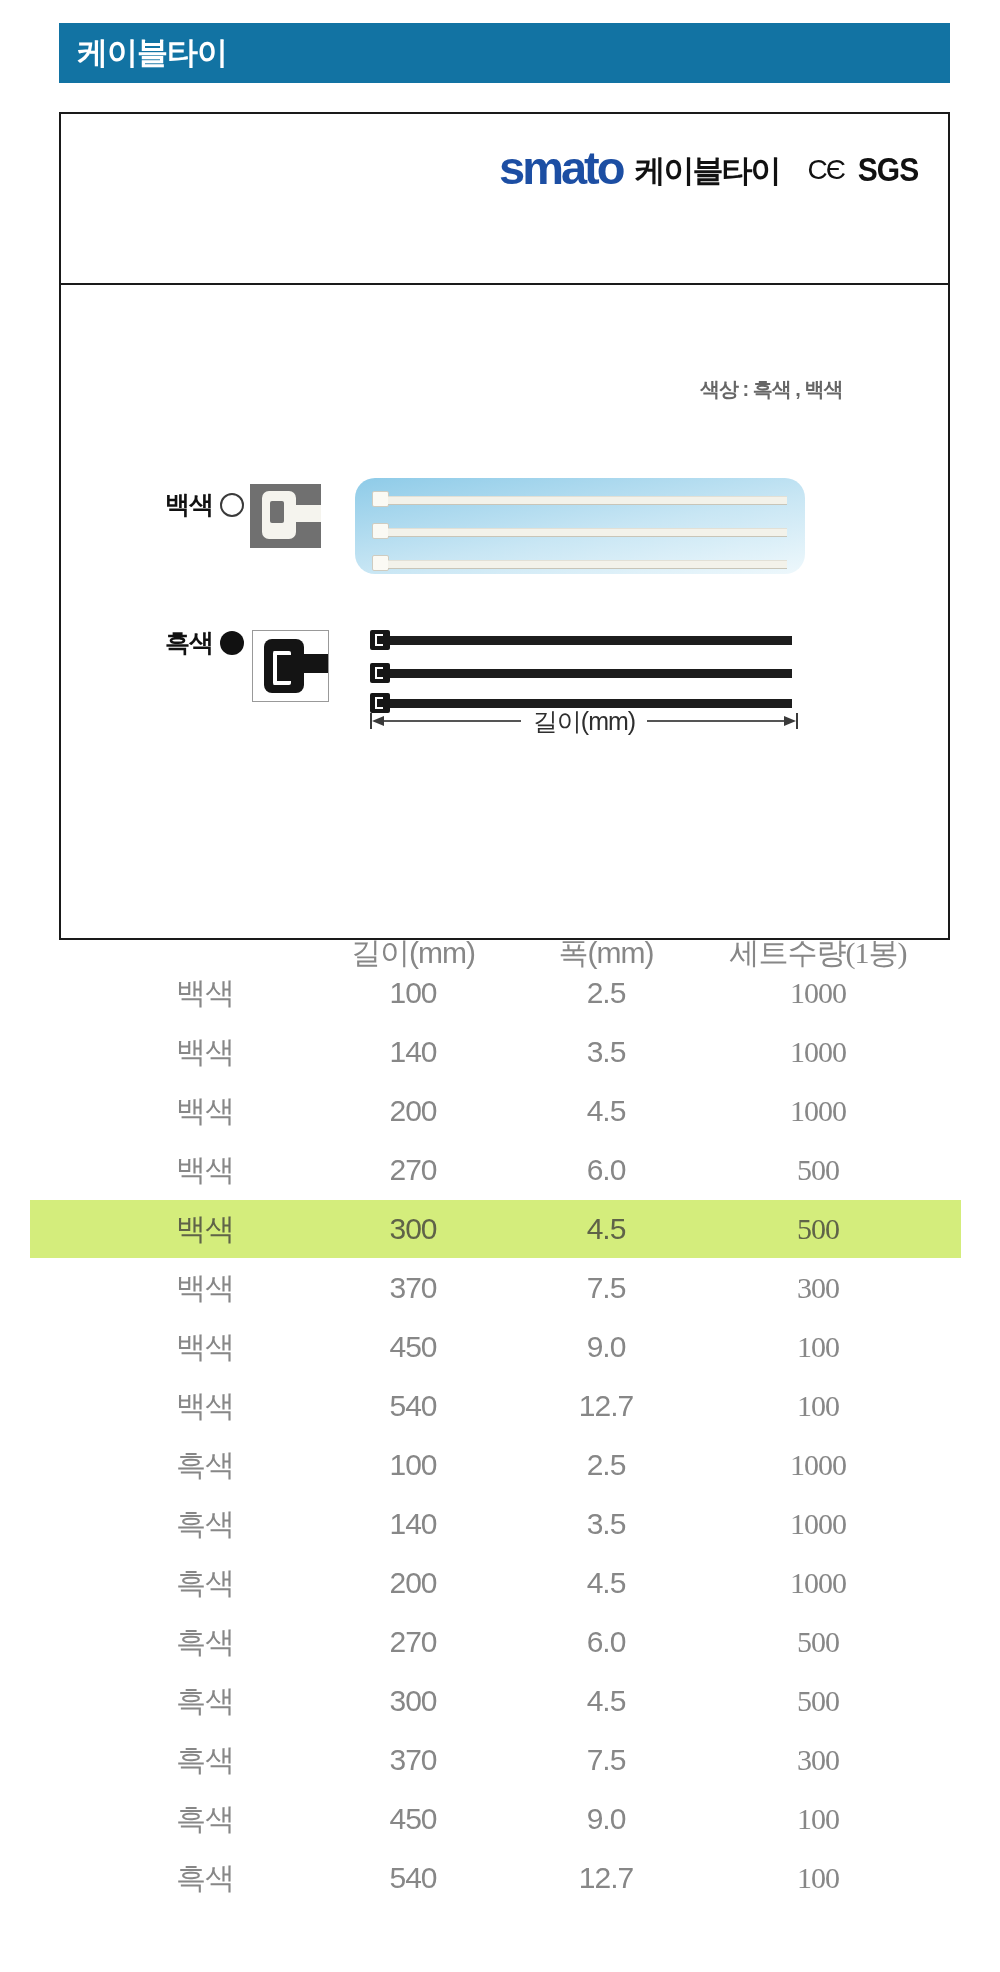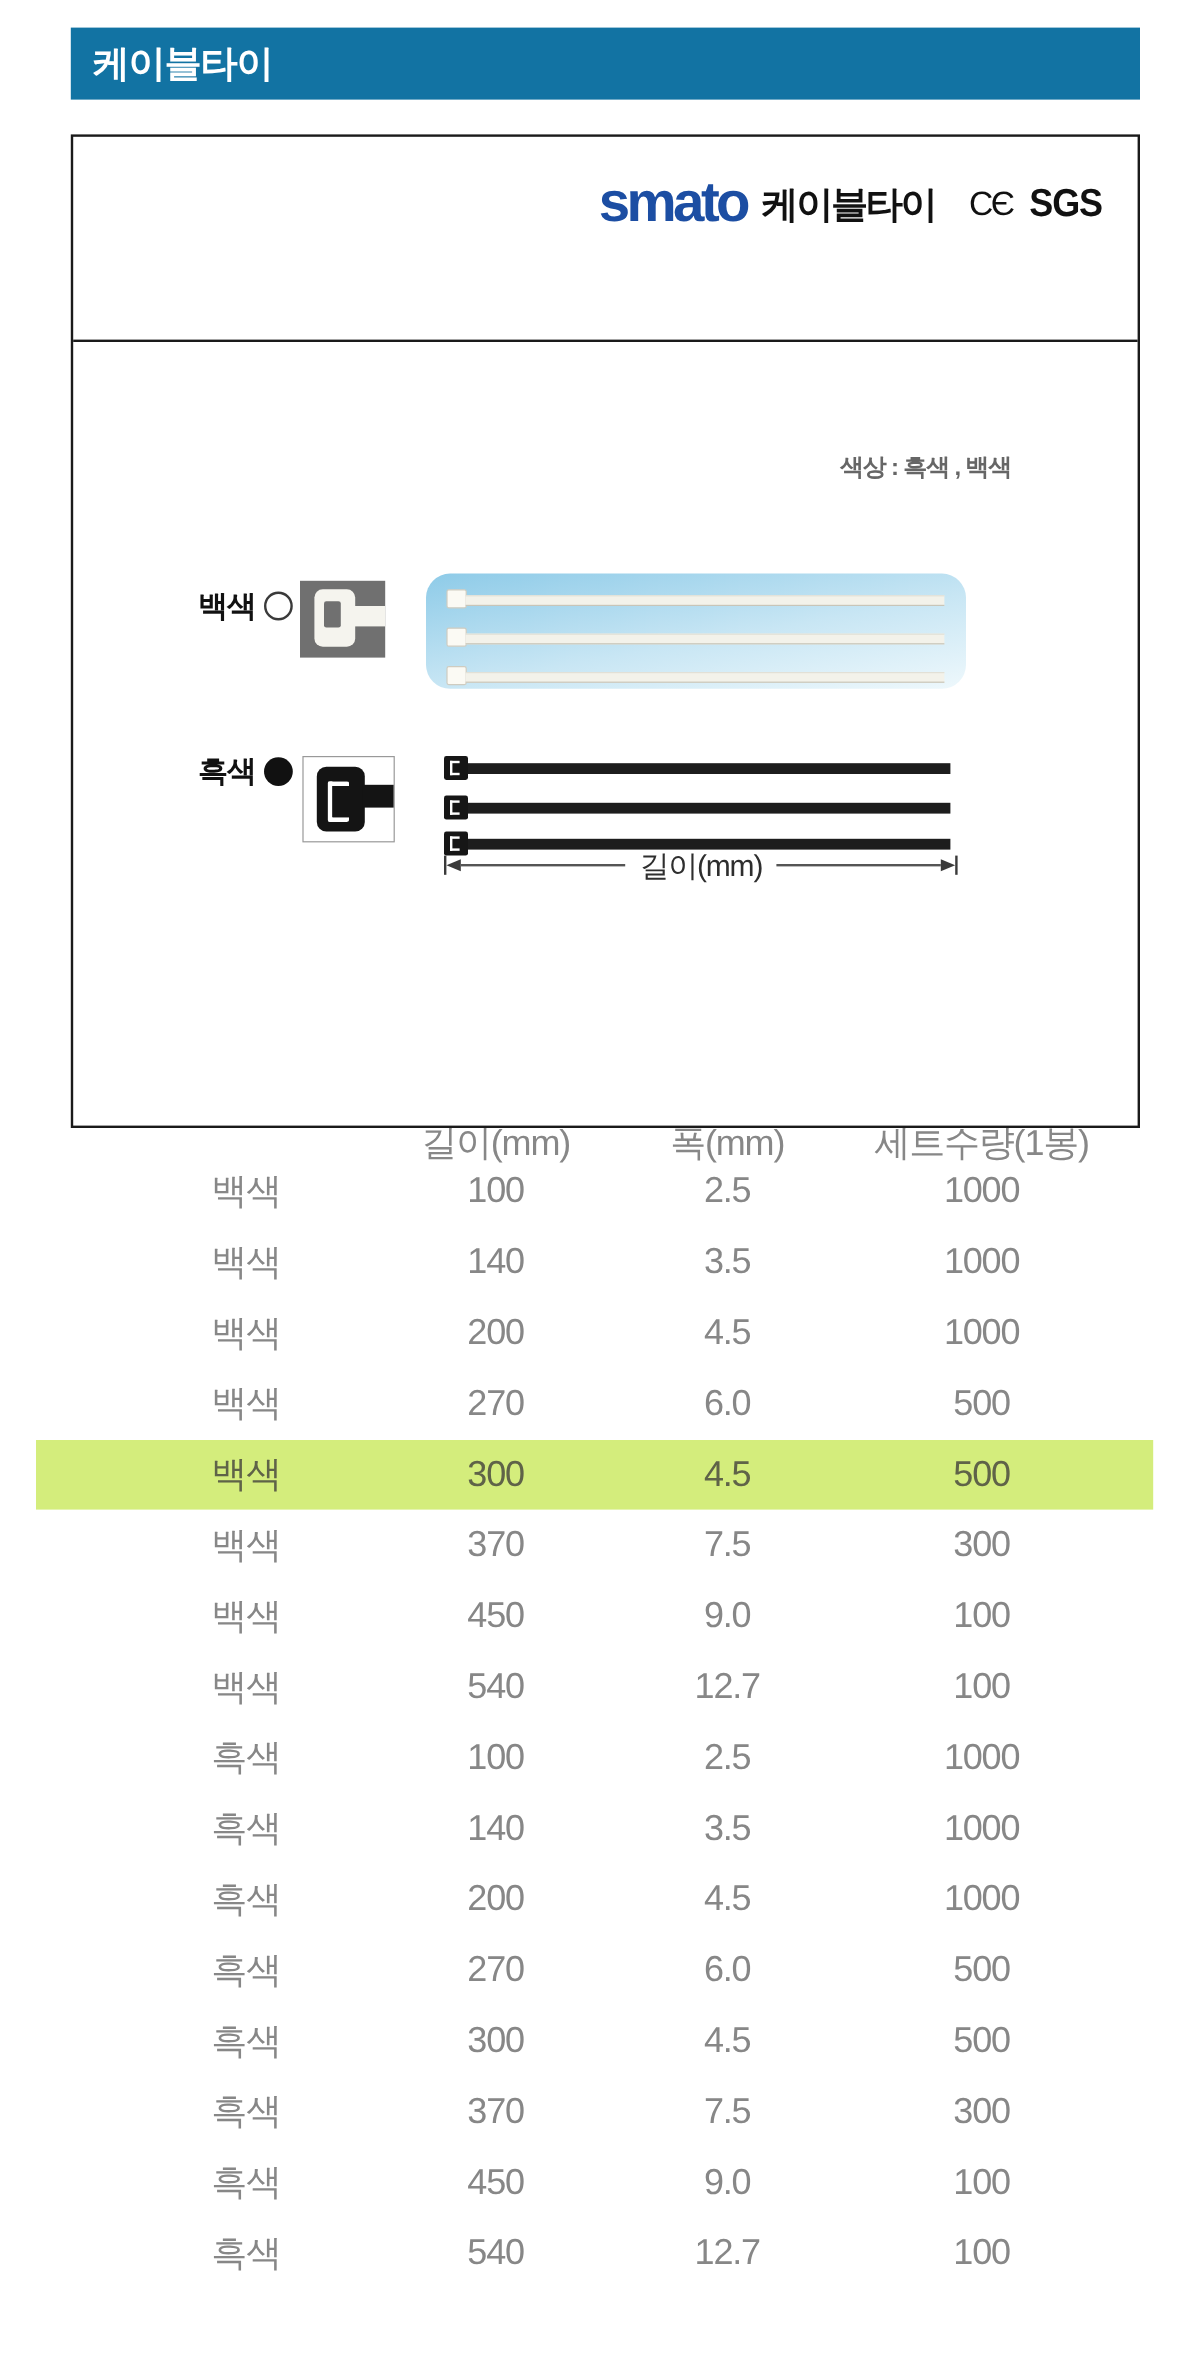--- a/index.html
+++ b/index.html
@@ -156,21 +156,21 @@
   .t-cell {
     position:absolute; width:280px; text-align:center;
     color:#878787; font-size:30px; letter-spacing:-1px;
     top:50%; transform:translateY(-50%);
   }
   .t-header .t-cell { font-weight:normal; }
   .t-row.hl .t-cell { color:#5f6348; }
   .c0 { left:35px; }
   .c1 { left:243px; }
   .c2 { left:436px; }
-  .c3 { left:648px; }
+  .c3 { left:648px;font-family:Liberation Serif, serif; }
 </style>
 </head>
 <body>
 
 <div class="page">
 
   <div class="title-bar">
     <span class="title-bar-label">케이블타이</span>
   </div>
 

